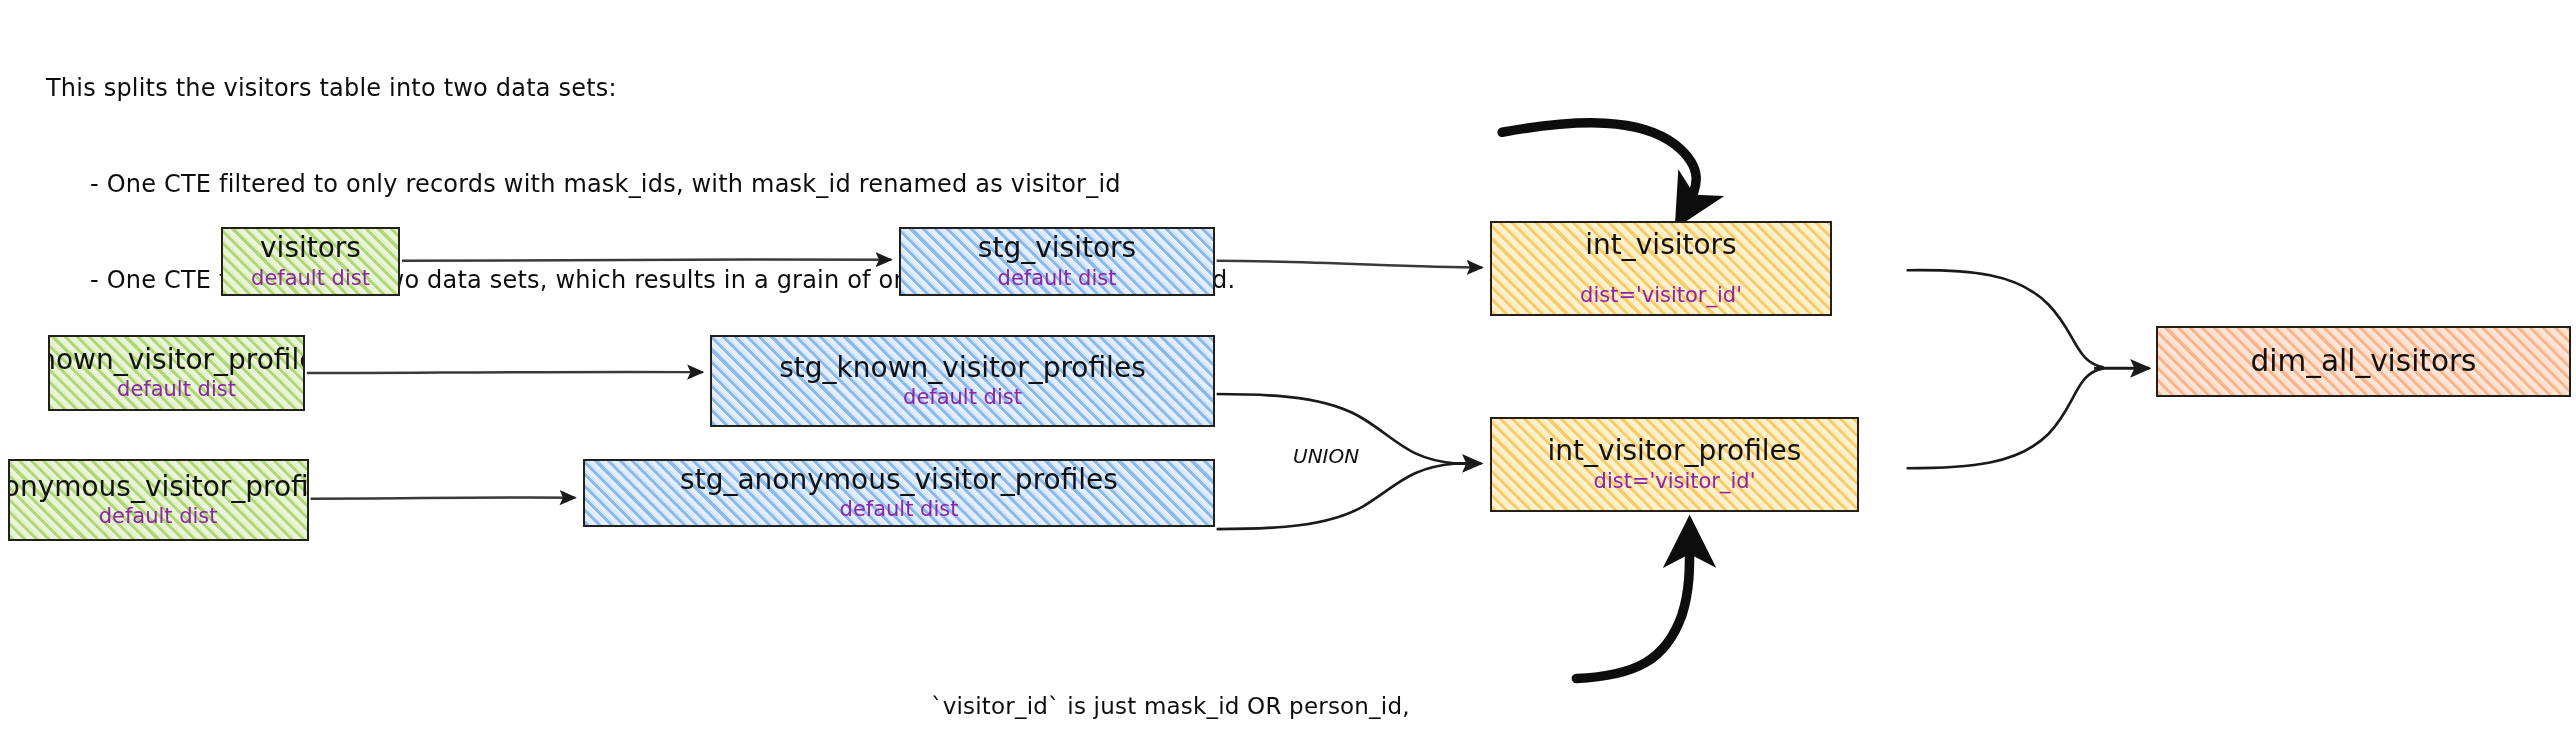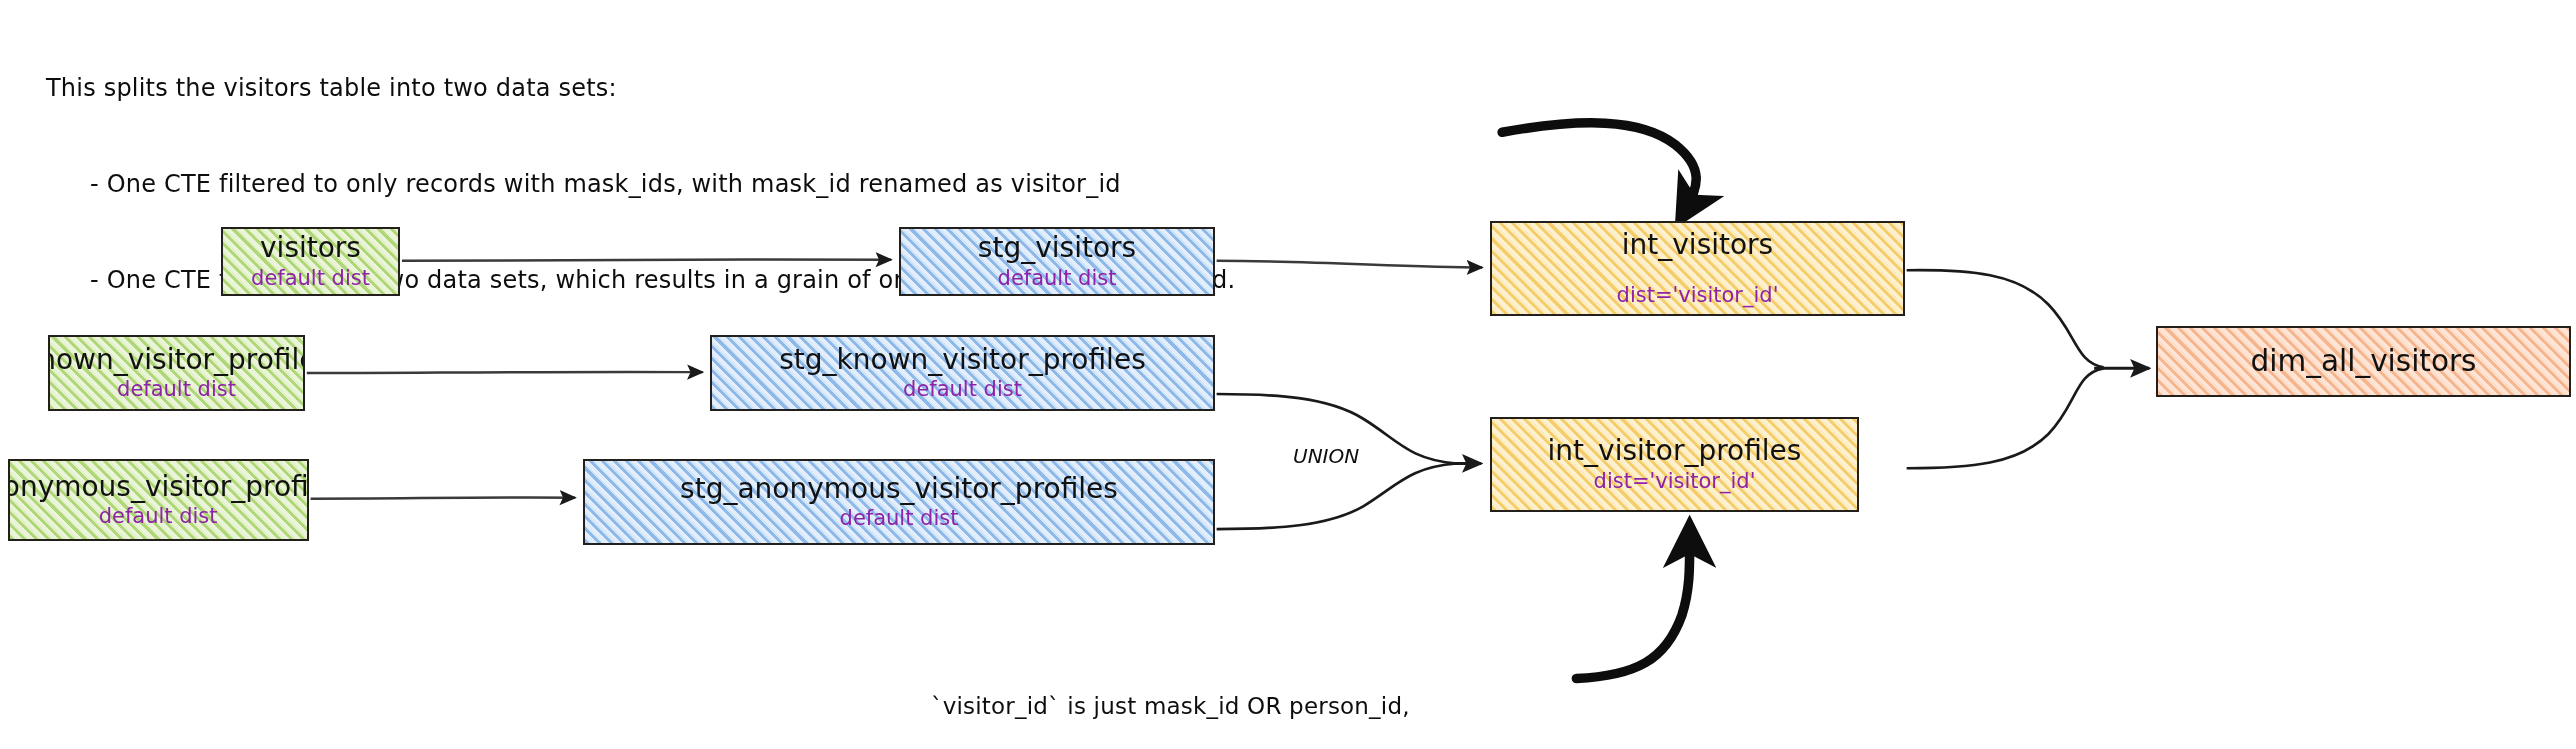--- a/index.html
+++ b/index.html
@@ -103,24 +103,24 @@
   .bg-blue   { background-color: #e2eefb; }
   .bg-yellow { background-color: #fcf0cf; }
   .bg-salmon { background-color: #fde4d4; }
 
   
   #node-visitors                     { left:221px;  top:227px; width:179px; height:69px; }
   #node-known-visitor-profiles       { left:48px;   top:335px; width:257px; height:76px; }
   #node-anonymous-visitor-profiles   { left:7.6px;    top:459px; width:301px; height:82px; }
 
   #node-stg-visitors                 { left:899px;  top:227px; width:316px; height:69px; }
-  #node-stg-known-visitor-profiles   { left:710px;  top:335px; width:505px; height:76px; }
-  #node-stg-anonymous-visitor-profiles{left:583px;  top:459px; width:632px; height:86px; }
-
-  #node-int-visitors                 { left:1490px; top:221px; width:415px; height:95px;gap:20px; }
+  #node-stg-known-visitor-profiles   { left:710px;  top:335px; width:505px; height:92px; }
+  #node-stg-anonymous-visitor-profiles{left:583px;  top:459px; width:632px; height:68px; }
+
+  #node-int-visitors                 { left:1490px; top:221px; width:342px; height:95px;gap:20px; }
   #node-int-visitor-profiles         { left:1490px; top:417px; width:369px; height:95px; }
 
   #node-dim-all-visitors             { left:2156px; top:326px; width:415px; height:71px; }
   #node-dim-all-visitors .title      { font-size: 29.5px; }
 </style>
 </head>
 <body>
 
 <svg id="canvas" viewBox="0 0 2706 787" xmlns="http://www.w3.org/2000/svg">
   <defs>

